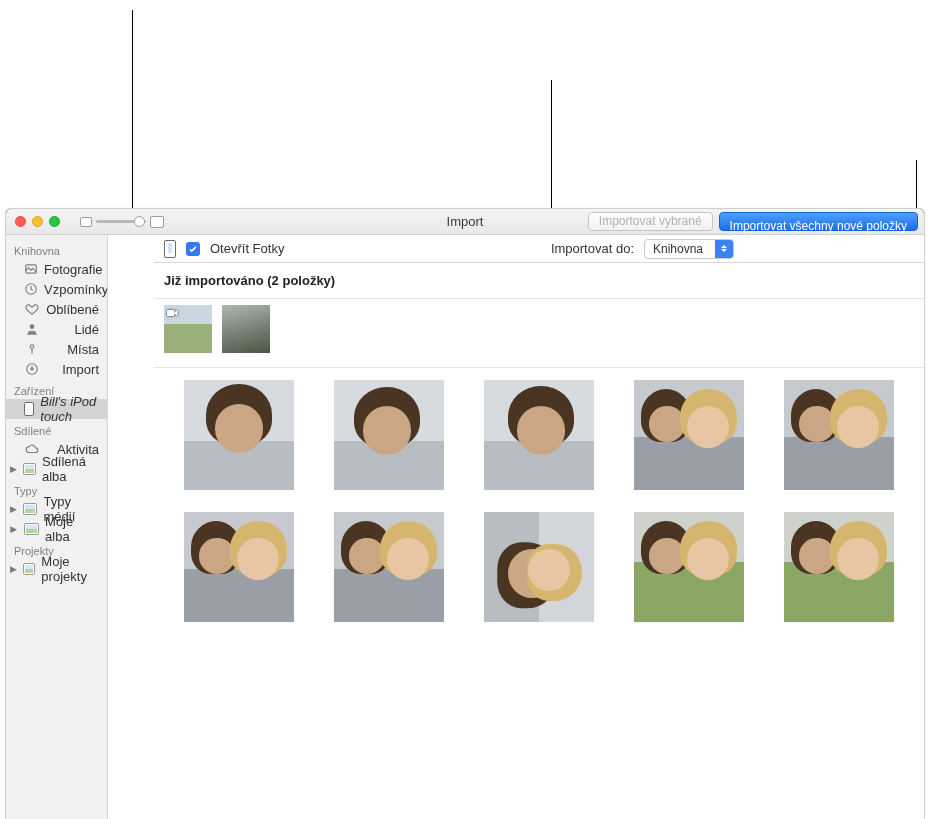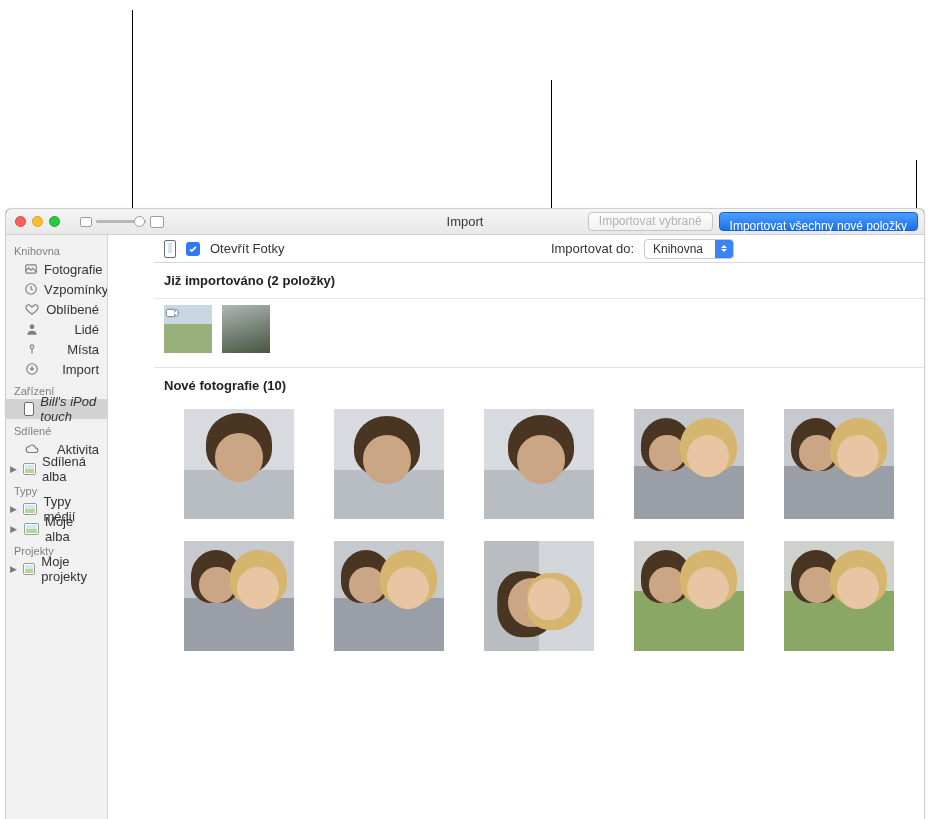--- a/index.html
+++ b/index.html
@@ -348,23 +348,20 @@
             <svg viewBox="0 0 24 16" fill="#fff">
                 <rect x="0" y="2" width="15" height="12" rx="2"></rect>
                 <path d="M15 6l6-4v12l-6-4z"></path>
               </svg>
           </span>
         </div>
         <div class="thumb p2"></div>
       </div>
 
       <div class="section-sep"></div>
-      <div class="section-row">
-        <span class="imported-label">Nové fotografie (10)</span>
-      </div>
 
       <div class="grid">
         <div class="thumb np a">
             <div class="hair"></div>
             <div class="face"></div>
           </div>
         <div class="thumb np b">
             <div class="hair"></div>
             <div class="face"></div>
           </div>

